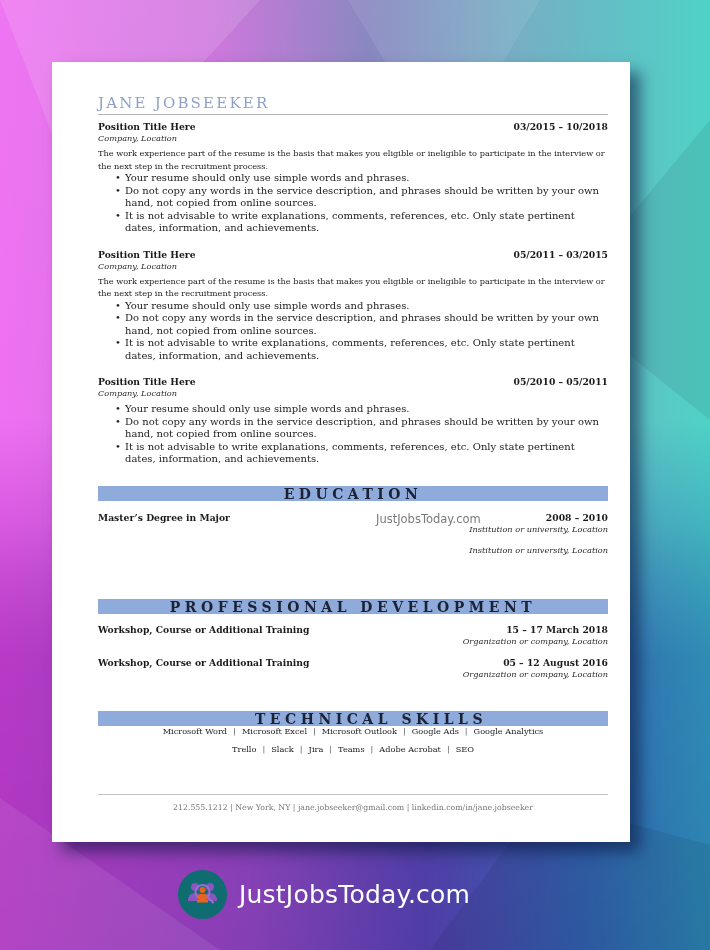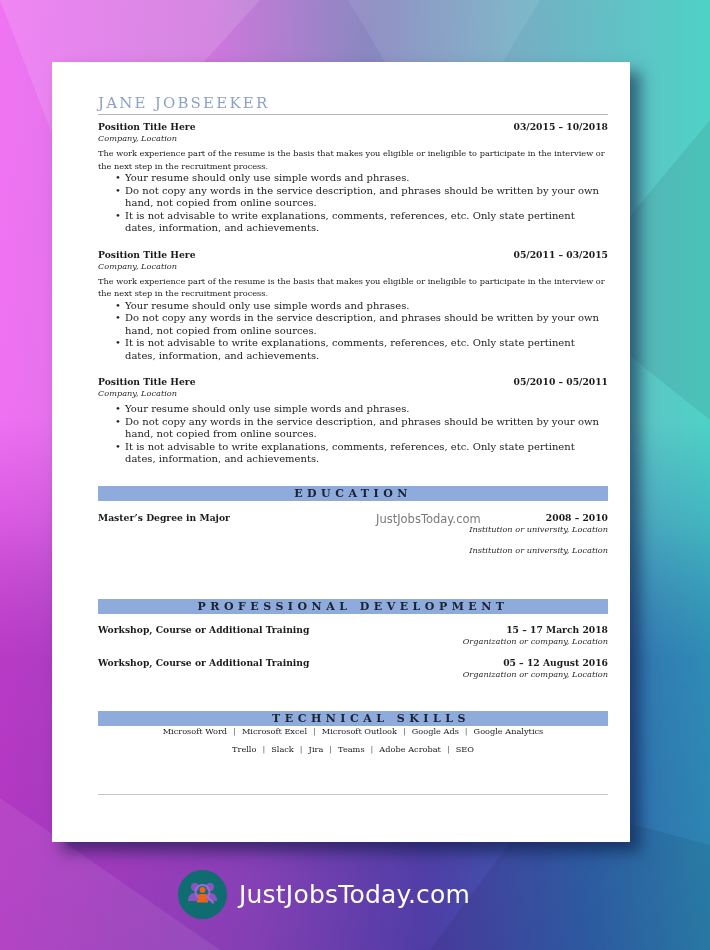--- a/index.html
+++ b/index.html
@@ -51,21 +51,21 @@
   ul.bullets li { font-size: 10px; line-height: 12.5px; position: relative; color: #222; }
   ul.bullets li::before { content: "\2022"; position: absolute; left: -10px; top: 0; }
 
   .job2 { margin-top: 14px; }
   .job3 { margin-top: 14px; }
   .job3 ul.bullets { margin-top: 4px; }
 
   .section-bar {
     background: #8eabdc; height: 15px; margin-top: 0;
     display: flex; align-items: center; justify-content: center;
-    font-size: 11px; font-weight: bold; letter-spacing: 4.5px; color: #1b2233;
+    font-size: 14px; font-weight: bold; letter-spacing: 4.5px; color: #1b2233;
   }
   .edu-bar { position: absolute; left: 0; top: 392px; width: 510px; }
   .edu-list { position: absolute; left: 0; top: 418px; width: 510px; }
   .entry { margin-bottom: 10px; text-align: right; }
   .entry .title, .entry .date { font-size: 9.2px; }
   .watermark {
     position: absolute; left: 278px; top: 0px;
     font-family: "DejaVu Sans", sans-serif; font-size: 11.5px; color: #7a7a7a;
   }
 
@@ -189,20 +189,21 @@
     <div class="skills">
       <div class="skills-line">
         <span>Microsoft Word</span><span class="sep">|</span><span>Microsoft Excel</span><span class="sep">|</span><span>Microsoft Outlook</span><span class="sep">|</span><span>Google Ads</span><span class="sep">|</span><span>Google Analytics</span>
       </div>
       <div class="skills-line">
         <span>Trello</span><span class="sep">|</span><span>Slack</span><span class="sep">|</span><span>Jira</span><span class="sep">|</span><span>Teams</span><span class="sep">|</span><span>Adobe Acrobat</span><span class="sep">|</span><span>SEO</span>
       </div>
     </div>
 
     <div class="footer-rule"></div>
+    <div class="contact">212.555.1212 | New York, NY | jane.jobseeker@gmail.com | linkedin.com/in/jane.jobseeker</div>
   </div>
 </div>
 
 <div class="brand">
   <div class="brand-logo">
     <svg width="49" height="49" viewBox="0 0 49 49">
       <circle cx="17" cy="17" r="4" fill="#8a55c0"></circle>
       <circle cx="32" cy="17" r="4" fill="#8a55c0"></circle>
       <path d="M10 31 q0 -8 7 -8 q4 0 5 3 l0 5 z" fill="#8a55c0"></path>
       <path d="M39 31 q0 -8 -7 -8 q-4 0 -5 3 l0 5 z" fill="#8a55c0"></path>

